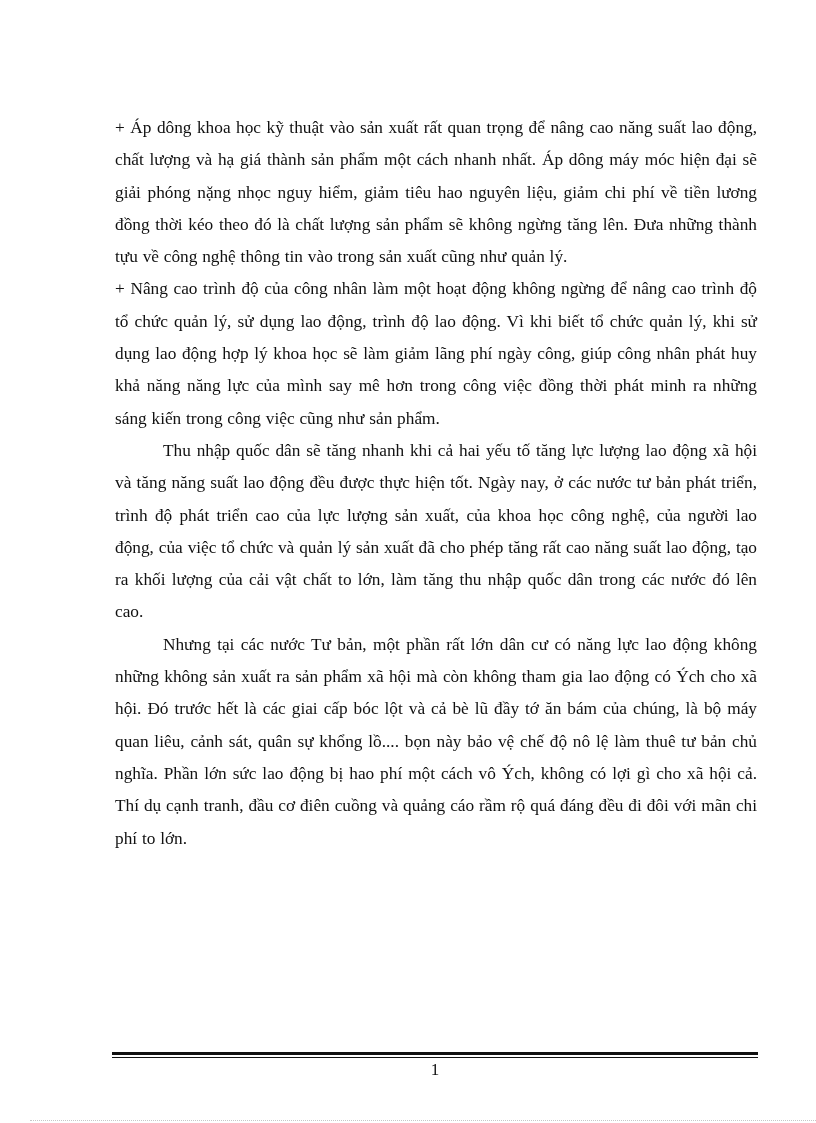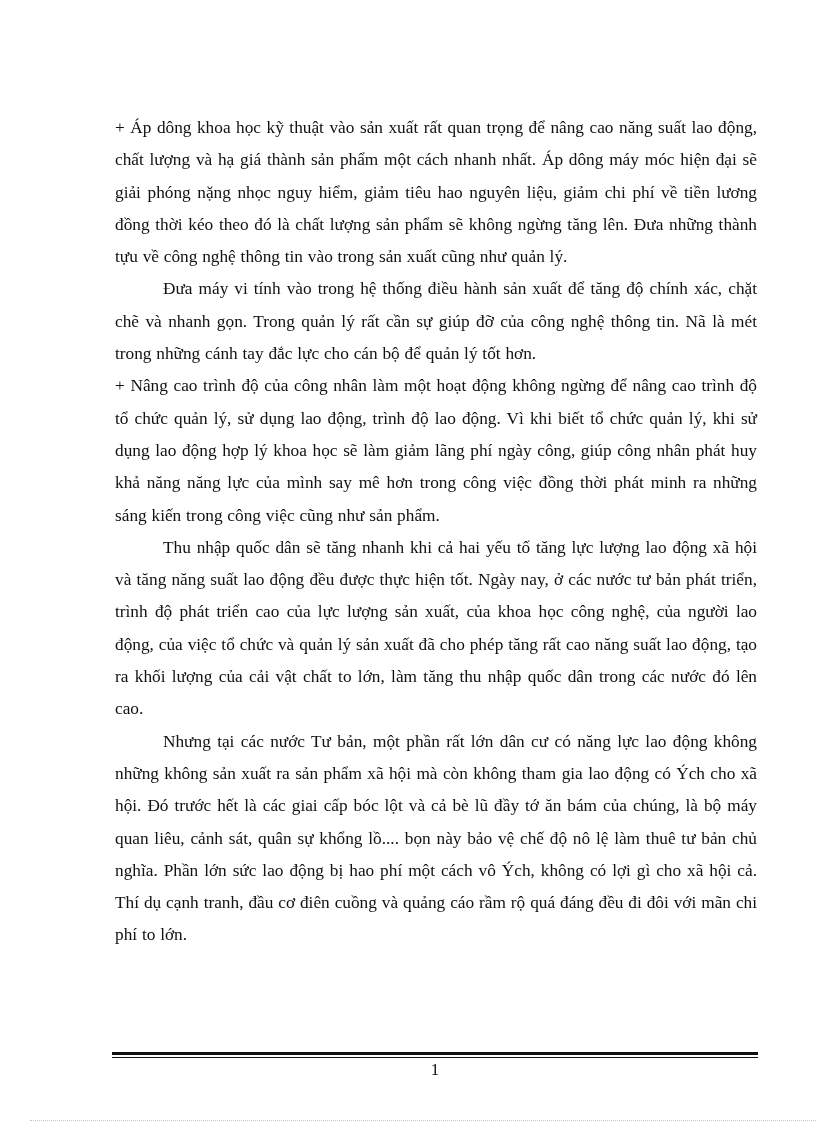--- a/index.html
+++ b/index.html
@@ -75,21 +75,20 @@
       border-top: 1px dotted #c8c8c8;
     }
   </style>
 </head>
 <body>
 
 <div class="page">
 
   <div class="body-text">
     <p class="para">+ Áp dông khoa học kỹ thuật vào sản xuất rất quan trọng để nâng cao năng suất lao động, chất lượng và hạ giá thành sản phẩm một cách nhanh nhất. Áp dông máy móc hiện đại sẽ giải phóng nặng nhọc nguy hiểm, giảm tiêu hao nguyên liệu, giảm chi phí về tiền lương đồng thời kéo theo đó là chất lượng sản phẩm sẽ không ngừng tăng lên. Đưa những thành tựu về công nghệ thông tin vào trong sản xuất cũng như quản lý.</p>
-    <p class="para indent">Đưa máy vi tính vào trong hệ thống điều hành sản xuất để tăng độ chính xác, chặt chẽ và nhanh gọn. Trong quản lý rất cần sự giúp đỡ của công nghệ thông tin. Nã là mét trong những cánh tay đắc lực cho cán bộ để quản lý tốt hơn.</p>
     <p class="para">+ Nâng cao trình độ của công nhân làm một hoạt động không ngừng để nâng cao trình độ tổ chức quản lý, sử dụng lao động, trình độ lao động. Vì khi biết tổ chức quản lý, khi sử dụng lao động hợp lý khoa học sẽ làm giảm lãng phí ngày công, giúp công nhân phát huy khả năng năng lực của mình say mê hơn trong công việc đồng thời phát minh ra những sáng kiến trong công việc cũng như sản phẩm.</p>
     <p class="para indent">Thu nhập quốc dân sẽ tăng nhanh khi cả hai yếu tố tăng lực lượng lao động xã hội và tăng năng suất lao động đều được thực hiện tốt. Ngày nay, ở các nước tư bản phát triển, trình độ phát triển cao của lực lượng sản xuất, của khoa học công nghệ, của người lao động, của việc tổ chức và quản lý sản xuất đã cho phép tăng rất cao năng suất lao động, tạo ra khối lượng của cải vật chất to lớn, làm tăng thu nhập quốc dân trong các nước đó lên cao.</p>
     <p class="para indent">Nhưng tại các nước Tư bản, một phần rất lớn dân cư có năng lực lao động không những không sản xuất ra sản phẩm xã hội mà còn không tham gia lao động có Ých cho xã hội. Đó trước hết là các giai cấp bóc lột và cả bè lũ đầy tớ ăn bám của chúng, là bộ máy quan liêu, cảnh sát, quân sự khổng lồ.... bọn này bảo vệ chế độ nô lệ làm thuê tư bản chủ nghĩa. Phần lớn sức lao động bị hao phí một cách vô Ých, không có lợi gì cho xã hội cả. Thí dụ cạnh tranh, đầu cơ điên cuồng và quảng cáo rầm rộ quá đáng đều đi đôi với mãn chi phí to lớn.</p>
   </div>
 
   <div class="footer-rule"></div>
   <div class="footer-rule-thin"></div>
 
   <div class="page-number">1</div>
 

